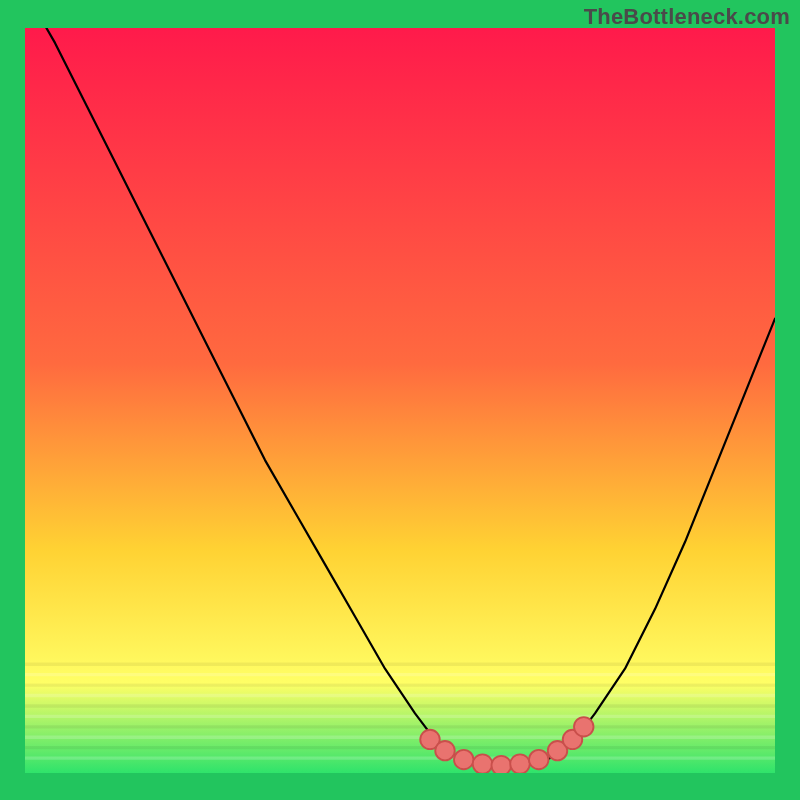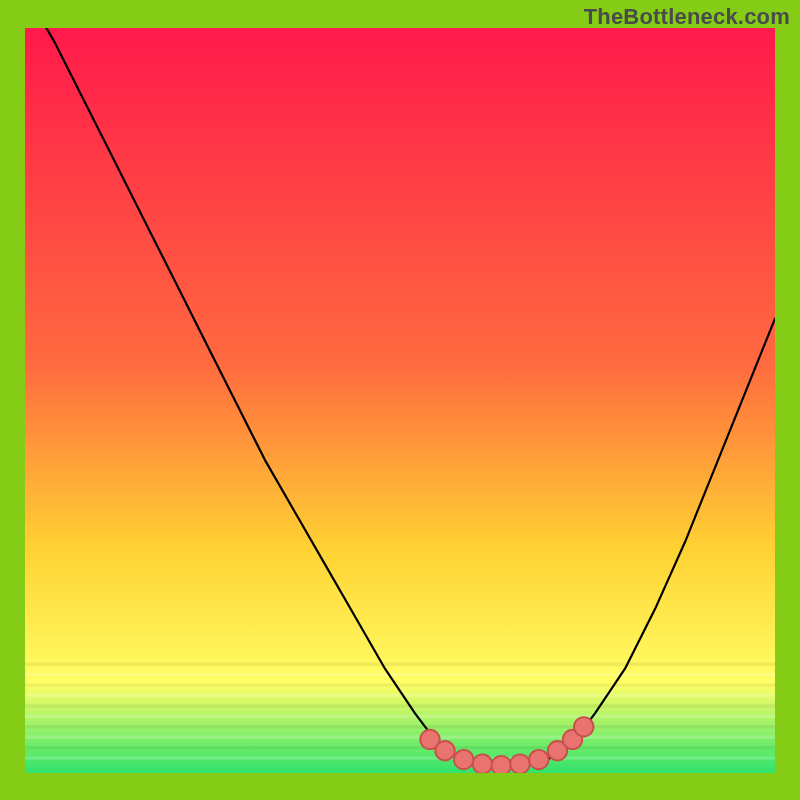--- a/index.html
+++ b/index.html
@@ -8,21 +8,21 @@
     width: 800px;
     height: 800px;
     background: #000;
     overflow: hidden;
     font-family: Arial, Helvetica, sans-serif;
   }
   .frame {
     position: relative;
     width: 800px;
     height: 800px;
-    background: #84cc16;
+    background: #22c55e;
   }
   .watermark {
     position: absolute;
     top: 4px;
     right: 10px;
     color: #4a4a4a;
     font-size: 22px;
     font-weight: bold;
     letter-spacing: 0.2px;
     z-index: 5;

